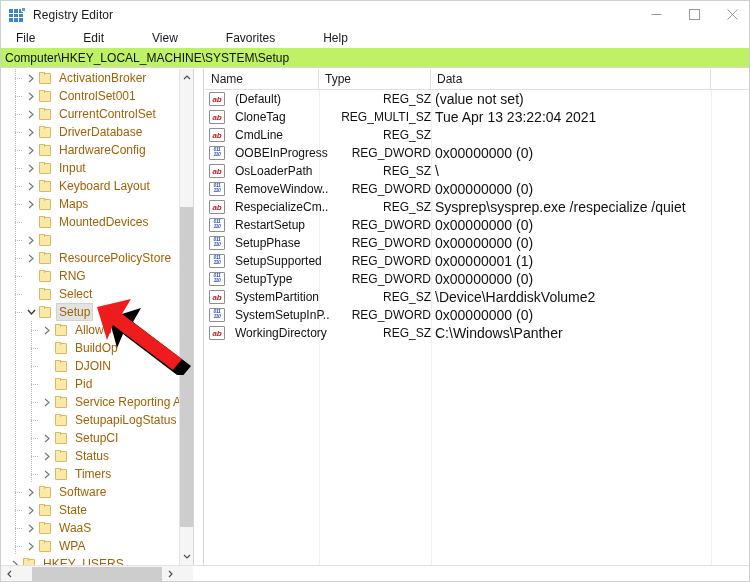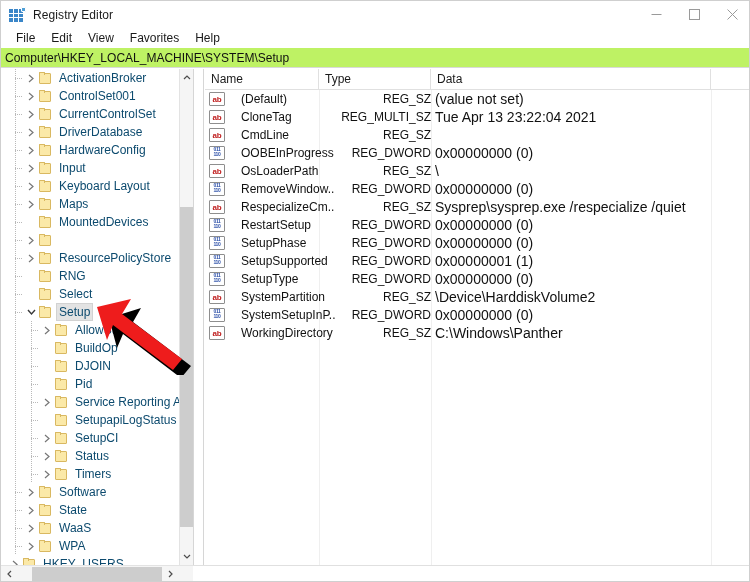--- a/index.html
+++ b/index.html
@@ -91,20 +91,21 @@
   
   .menubar {
     position: absolute;
     left: 0; top: 27px;
     width: 750px; height: 20px;
     background: #ffffff;
     display: flex;
     align-items: center;
     padding-left: 7px;
     box-sizing: border-box;
+    gap: 32px;
   }
   .menu-item {
     font-size: 12px;
     color: #1a1a1a;
     padding: 0 8px;
     line-height: 18px;
     white-space: nowrap;
   }
 
   
@@ -223,21 +224,21 @@
     left: 0; top: 0;
     width: 6px; height: 3px;
     background: #fbe9a8;
     border: 1px solid #d9b861;
     border-bottom: none;
     border-radius: 1px 1px 0 0;
     box-sizing: border-box;
   }
   .tree-label {
     font-size: 12px;
-    color: #0c4a6e;
+    color: #a16207;
     line-height: 18px;
     padding: 0 3px;
   }
   .tree-row.selected .tree-label {
     background: #e3e3e3;
     border: 1px solid #d2d2d2;
     padding: 0 2px;
     line-height: 16px;
   }
   .chev {
@@ -332,27 +333,28 @@
     position: relative;
     height: 18px;
     display: flex;
     align-items: center;
     white-space: nowrap;
   }
   .val-icon {
     width: 16px; height: 14px;
     flex: 0 0 auto;
     margin-left: 4px;
-    margin-right: 16px;
+    margin-right: 10px;
     position: relative;
     background: #ffffff;
     border: 1px solid #8e8e8e;
     border-radius: 1px;
     box-sizing: border-box;
     overflow: hidden;
+    font-style: italic;
   }
   .val-icon .glyph-ab {
     position: absolute;
     left: 0; top: 0;
     width: 100%; height: 100%;
     display: flex;
     align-items: center;
     justify-content: center;
     font-family: "Liberation Sans", sans-serif;
     font-size: 8px;

